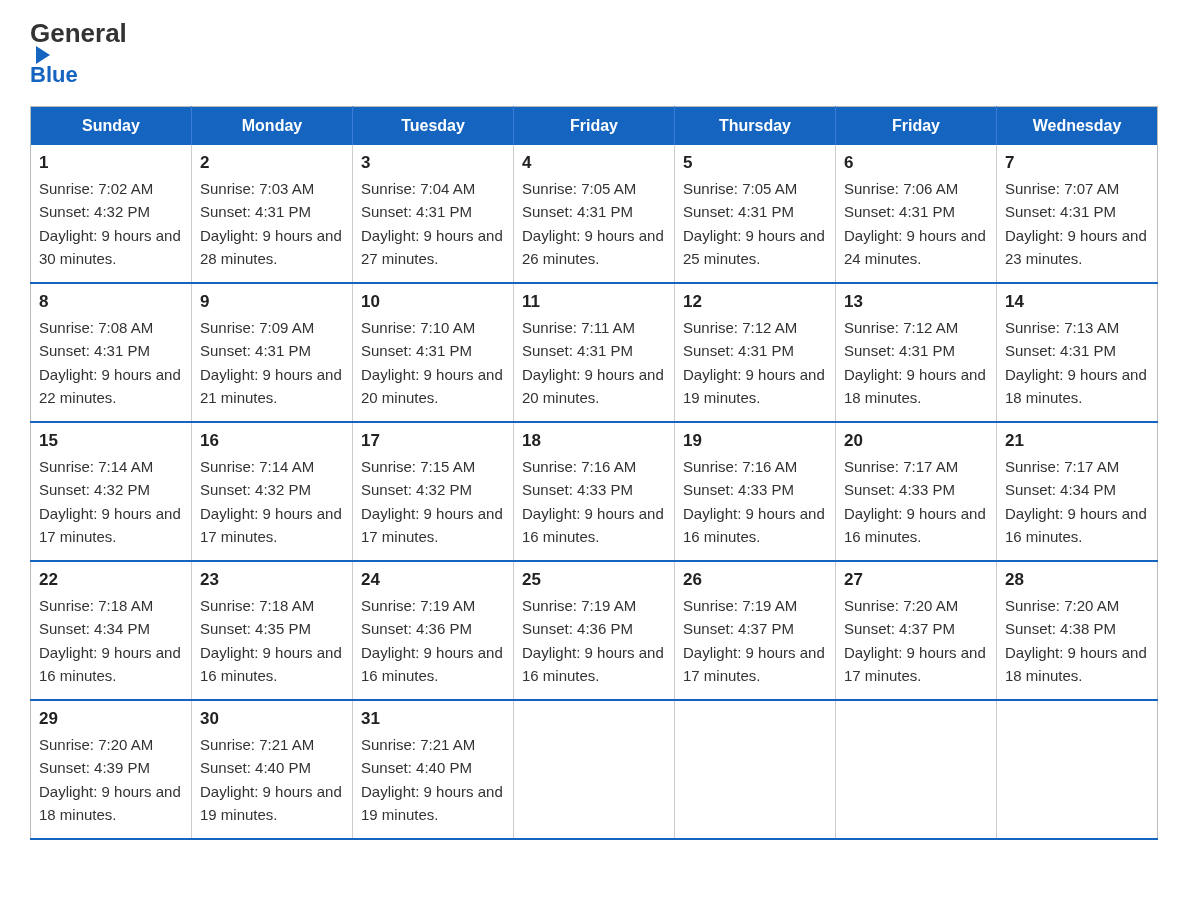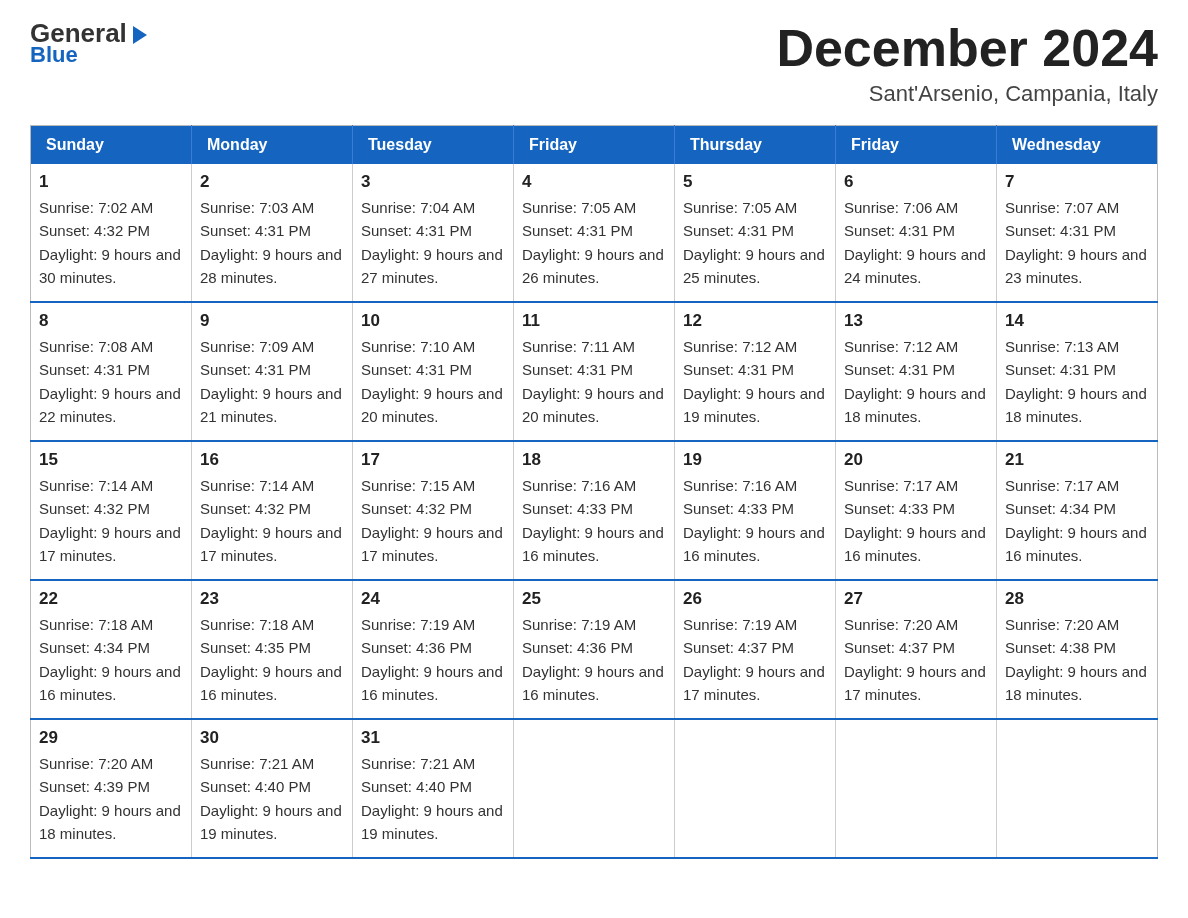--- a/index.html
+++ b/index.html
@@ -53,21 +53,21 @@
       border: 1px solid #bbb;
     }
     thead tr {
       background: #1565c0;
     }
     thead th {
       color: #fff;
       font-size: 16px;
       font-weight: bold;
       padding: 10px 15px;
-      text-align: left;
+      text-align: center;
       border-right: 1px solid #3a7bd5;
     }
     thead th:last-child { border-right: none; }
     tbody tr {
       vertical-align: top;
       border-bottom: 2px solid #1565c0;
     }
     tbody td {
       padding: 8px 8px 12px 8px;
       border-right: 1px solid #ccc;
@@ -91,31 +91,27 @@
     }
     .empty-cell {
       background: #fff;
     }
   </style>
 </head>
 <body>
 
 <div class="header">
   <div class="logo">
-    <div style="display:flex;align-items:flex-end;">
+    <div style="display:flex;align-items:flex-start;flex-direction:column;">
       <span class="logo-text">General</span>
       <svg width="22" height="22" viewBox="0 0 22 22" style="margin-left:2px;margin-top:-2px;">
         <polygon points="4,2 18,11 4,20" fill="#1565c0"></polygon>
       </svg>
     </div>
     <div class="logo-bottom">Blue</div>
-  </div>
-  <div class="title-block">
-    <div class="month-title">December 2024</div>
-    <div class="location-title">Sant'Arsenio, Campania, Italy</div>
   </div>
 </div>
 
 <table>
   <thead>
     <tr>
     <th>Sunday</th>
         <th>Monday</th>
         <th>Tuesday</th>
         <th>Friday</th>

